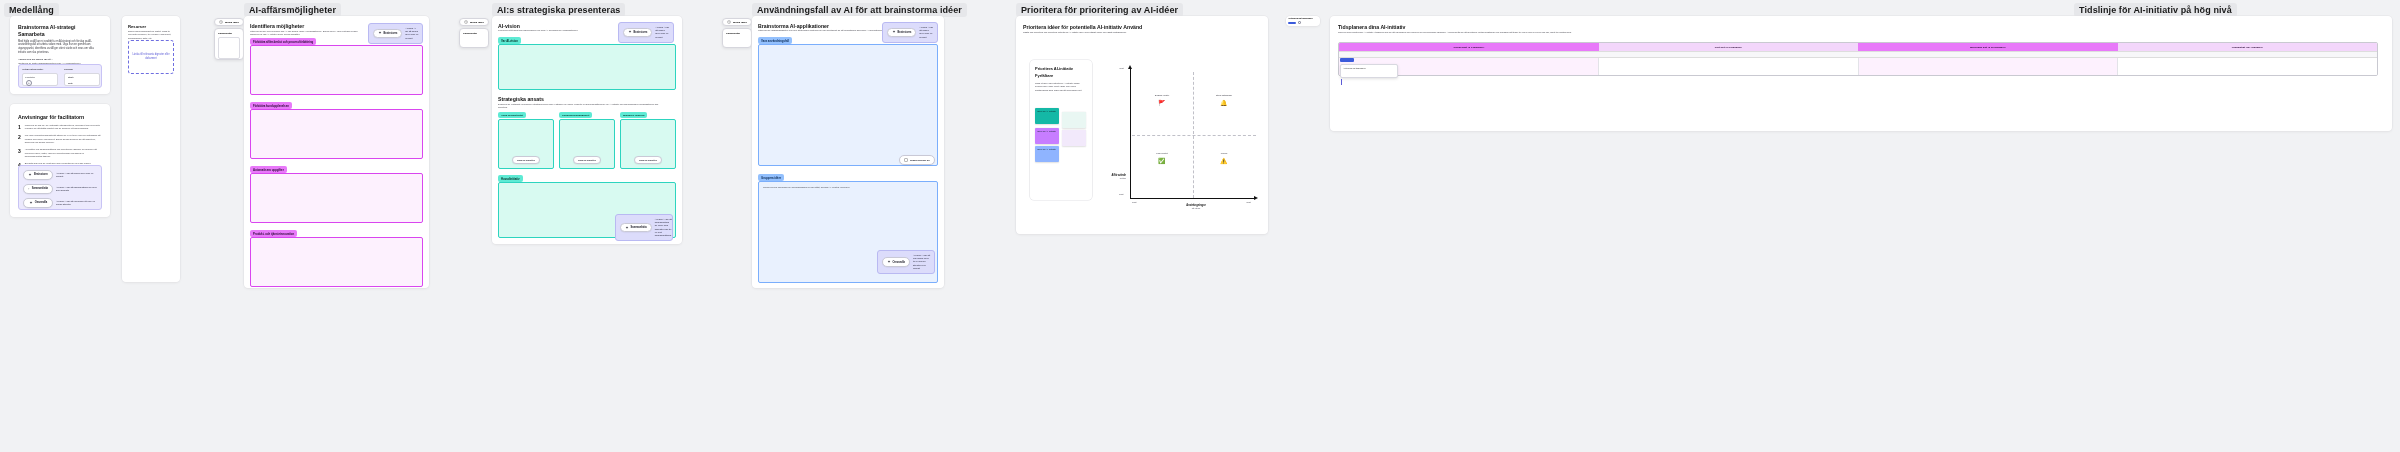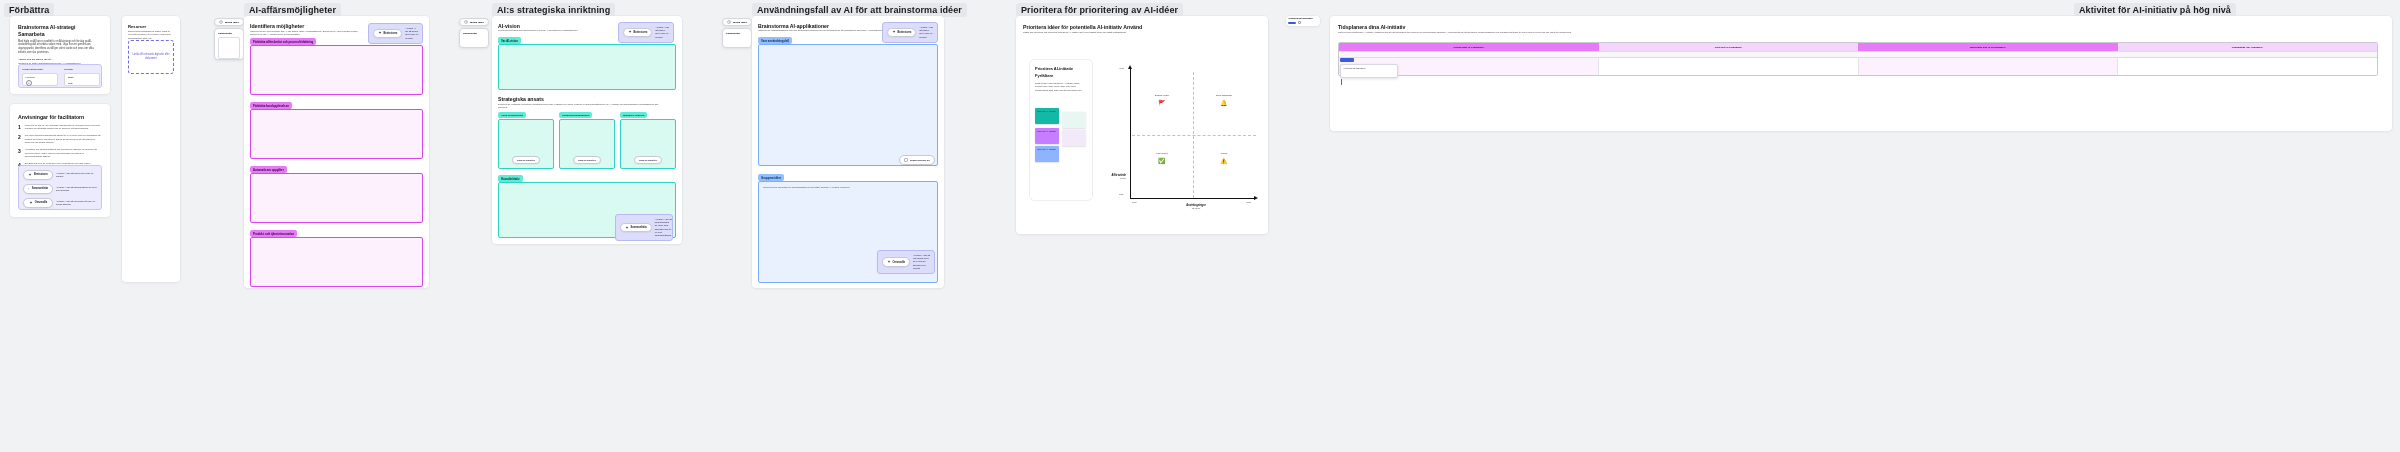--- a/index.html
+++ b/index.html
@@ -115,21 +115,21 @@
   .tl-table { position: absolute; border: 0.7px solid #c9c9d1; border-radius: 2px; overflow: hidden; background:#fff; }
   .tl-row { display: flex; }
   .tl-th { font-size: 2.5px; font-weight: 700; color: #2b0b36; padding: 2.5px 2px; text-align: center; line-height: 1.2; }
   .tl-td { border-top: 0.7px solid #ddd; }
 </style>
 </head>
 <body>
 
 <div class="board">
 
-  <div class="frame-title" style="left:4px; top:3px;">Förbättra</div>
+  <div class="frame-title" style="left:4px; top:3px;">Medellång</div>
 
   <div class="card" style="left:10px; top:16px; width:100px; height:78px;">
     <div style="position:absolute; left:8px; top:8px; width:84px;">
       <div class="panel-h">Brainstorma AI-strategi Samarbeta</div>
       <div class="panel-p" style="margin-top:2.5px;">Med hjälp av AI kan ni snabbt få en AI-strategi och förslag på AI-användningsfall att arbeta vidare med. Utgå från en gemensam utgångspunkt, identifiera var AI ger störst värde och enas om vilka initiativ som ska prioriteras.</div>
       <div class="tiny" style="margin-top:3px; font-weight:600;">Använd den här mallen för att ...</div>
       <div class="tiny" style="margin-top:1px;">Identifiera de bästa affärsmöjligheterna för AI i organisationen</div>
       <div class="tiny">Definiera en vision för AI inom verksamheten</div>
       <div class="tiny">Samla idéer för AI-användningsfall, prioritera dem sedan och planera dem på en tidslinje på hög nivå</div>
       <div class="tiny">Skapa en gemensam handlingsplan som hela teamet kan enas kring</div>
@@ -250,21 +250,21 @@
     <svg class="spark" viewBox="0 0 24 24">
         <circle cx="12" cy="12" r="9" fill="none" stroke="#555" stroke-width="2"></circle>
         <path d="M12 7v5l3 2" stroke="#555" stroke-width="2" fill="none"></path>
       </svg>
     <span style="font-size:2.5px; font-weight:600;">Media-lager</span>
   </div>
   <div class="tool-card" style="left:459px; top:28px; width:30px; height:20px;">
     <div style="font-size:2.5px; font-weight:700;">Kommentar</div>
   </div>
 
-  <div class="frame-title" style="left:492px; top:3px;">AI:s strategiska inriktning</div>
+  <div class="frame-title" style="left:492px; top:3px;">AI:s strategiska presenteras</div>
 
   <div class="card" style="left:492px; top:16px; width:190px; height:228px;">
     <div class="panel-h" style="position:absolute; left:6px; top:7px;">AI-vision</div>
     <div class="tiny" style="position:absolute; left:6px; top:13px; width:110px;">Formulera ett tydligt och inspirerande mål med AI-användning i organisationen.</div>
 
     <div class="ai-callout" style="left:126px; top:6px; width:56px;">
       <span class="ai-btn">
         <svg class="spark" viewBox="0 0 24 24">
             <path fill="#1a1a26" d="M12 2l2 6 6 2-6 2-2 6-2-6-6-2 6-2z"></path>
           </svg>
@@ -409,21 +409,21 @@
       <span class="marker" style="left:114px; top:36px;">🔔</span>
 
       <div class="marker-lbl" style="left:38px; top:88px; width:36px;">Låg prioritet</div>
       <span class="marker" style="left:52px; top:94px;">✅</span>
 
       <div class="marker-lbl" style="left:102px; top:88px; width:32px;">Undvik</div>
       <span class="marker" style="left:114px; top:94px;">⚠️</span>
     </div>
   </div>
 
-  <div class="frame-title" style="left:2074px; top:3px;">Aktivitet för AI-initiativ på hög nivå</div>
+  <div class="frame-title" style="left:2074px; top:3px;">Tidslinje för AI-initiativ på hög nivå</div>
 
   <div class="card" style="left:1286px; top:16px; width:34px; height:10px;">
     <div style="position:absolute; left:2px; top:1px; font-size:2.2px; font-weight:600;">Anteckna på tidsplanen</div>
     <div style="position:absolute; left:2px; top:5.5px; width:8px; height:2.2px; background:#3b5bdb; border-radius:1px;"></div>
     <div style="position:absolute; left:12px; top:5px; width:3px; height:3px; border:0.6px solid #9a9aa8; border-radius:1px;"></div>
   </div>
 
   <div class="card" style="left:1330px; top:16px; width:1062px; height:115px;">
     <div class="panel-h" style="position:absolute; left:8px; top:8px;">Tidsplanera dina AI-initiativ</div>
     <div class="tiny" style="position:absolute; left:8px; top:15px; width:1000px;">Placera dina prioriterade AI-initiativ i tidslinjen här för att visualisera och planera din övergripande färdplan. Använd detta för att identifiera viktiga milstolpar och anpassa ditt team till vad ni ska leverera och när, samt till milstolparna.</div>

